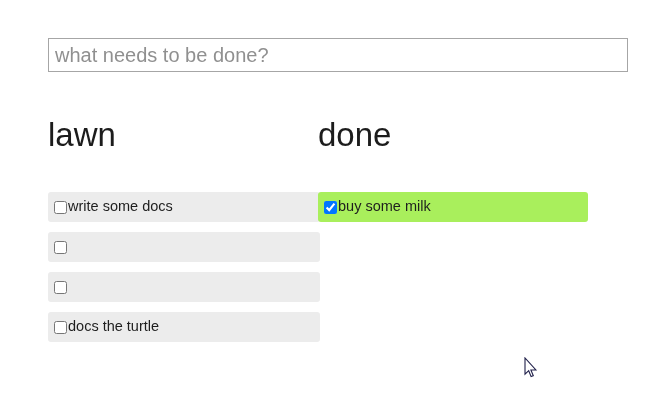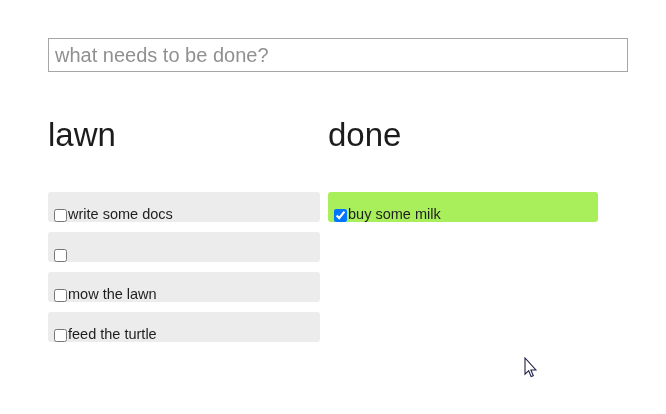--- a/index.html
+++ b/index.html
@@ -42,21 +42,21 @@
     color: #909090;
     opacity: 1;
   }
 
   
   .column {
     position: absolute;
     top: 118px;
   }
   #col-todo { left: 48px; width: 272px; }
-  #col-done { left: 328px; width: 276px; }
+  #col-done { left: 318px; width: 276px; }
 
   .column-title {
     font-size: 33px;
     font-weight: 300;
     color: #1c1c1c;
     line-height: 1;
     margin: 0;
     padding: 0;
     letter-spacing: 0px;
     height: 42px;
@@ -72,21 +72,21 @@
     width: 100%;
   }
 
   .todo-item {
     box-sizing: border-box;
     height: 30px;
     margin-bottom: 10px;
     background: #ececec;
     border-radius: 3px;
     display: flex;
-    align-items: flex-end;
+    align-items: center;
     padding-left: 6px;
     font-size: 14.5px;
     color: #1e1e1e;
     white-space: nowrap;
   }
   #col-todo .todo-item { width: 272px; }
   #col-done .todo-item { width: 270px; background: #a9ef5c; }
 
   .todo-check {
     margin: 0 1px 0 0;
@@ -124,25 +124,24 @@
   <ul class="todo-list">
       <li class="todo-item">
         <input type="checkbox" class="todo-check" style="">
         <span class="todo-text">write some docs</span>
       </li>
       <li class="todo-item">
         <input type="checkbox" class="todo-check" style="">
       </li>
       <li class="todo-item">
         <input type="checkbox" class="todo-check" style="">
-        <span class="todo-text">mow the lawn</span>
       </li>
       <li class="todo-item">
         <input type="checkbox" class="todo-check" style="">
-        <span class="todo-text">feed the turtle</span>
+        <span class="todo-text">docs the turtle</span>
       </li>
     </ul>
 </section>
 
 <section class="column" id="col-done">
   <h2 class="column-title">done</h2>
   <ul class="todo-list">
       <li class="todo-item">
         <input type="checkbox" class="todo-check" checked="" style="">
         <span class="todo-text">buy some milk</span>

